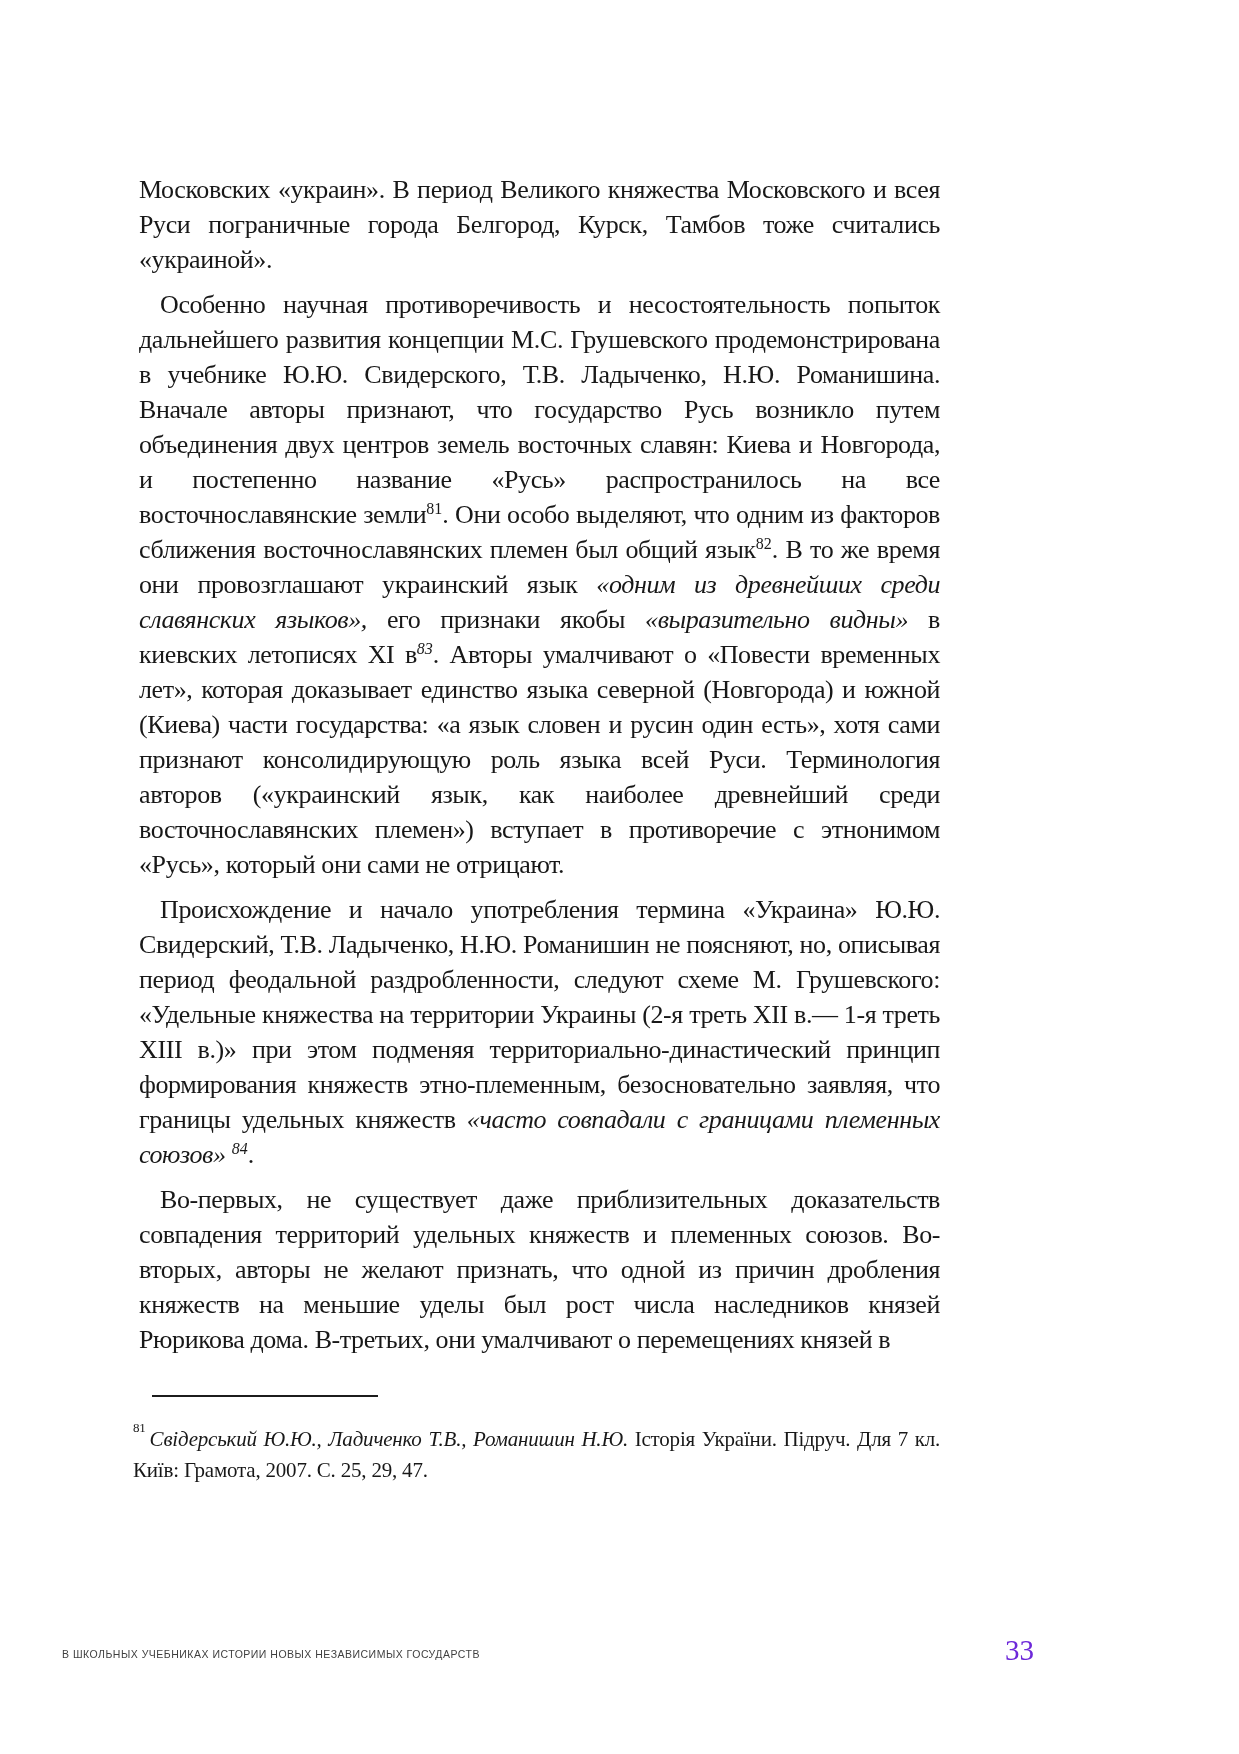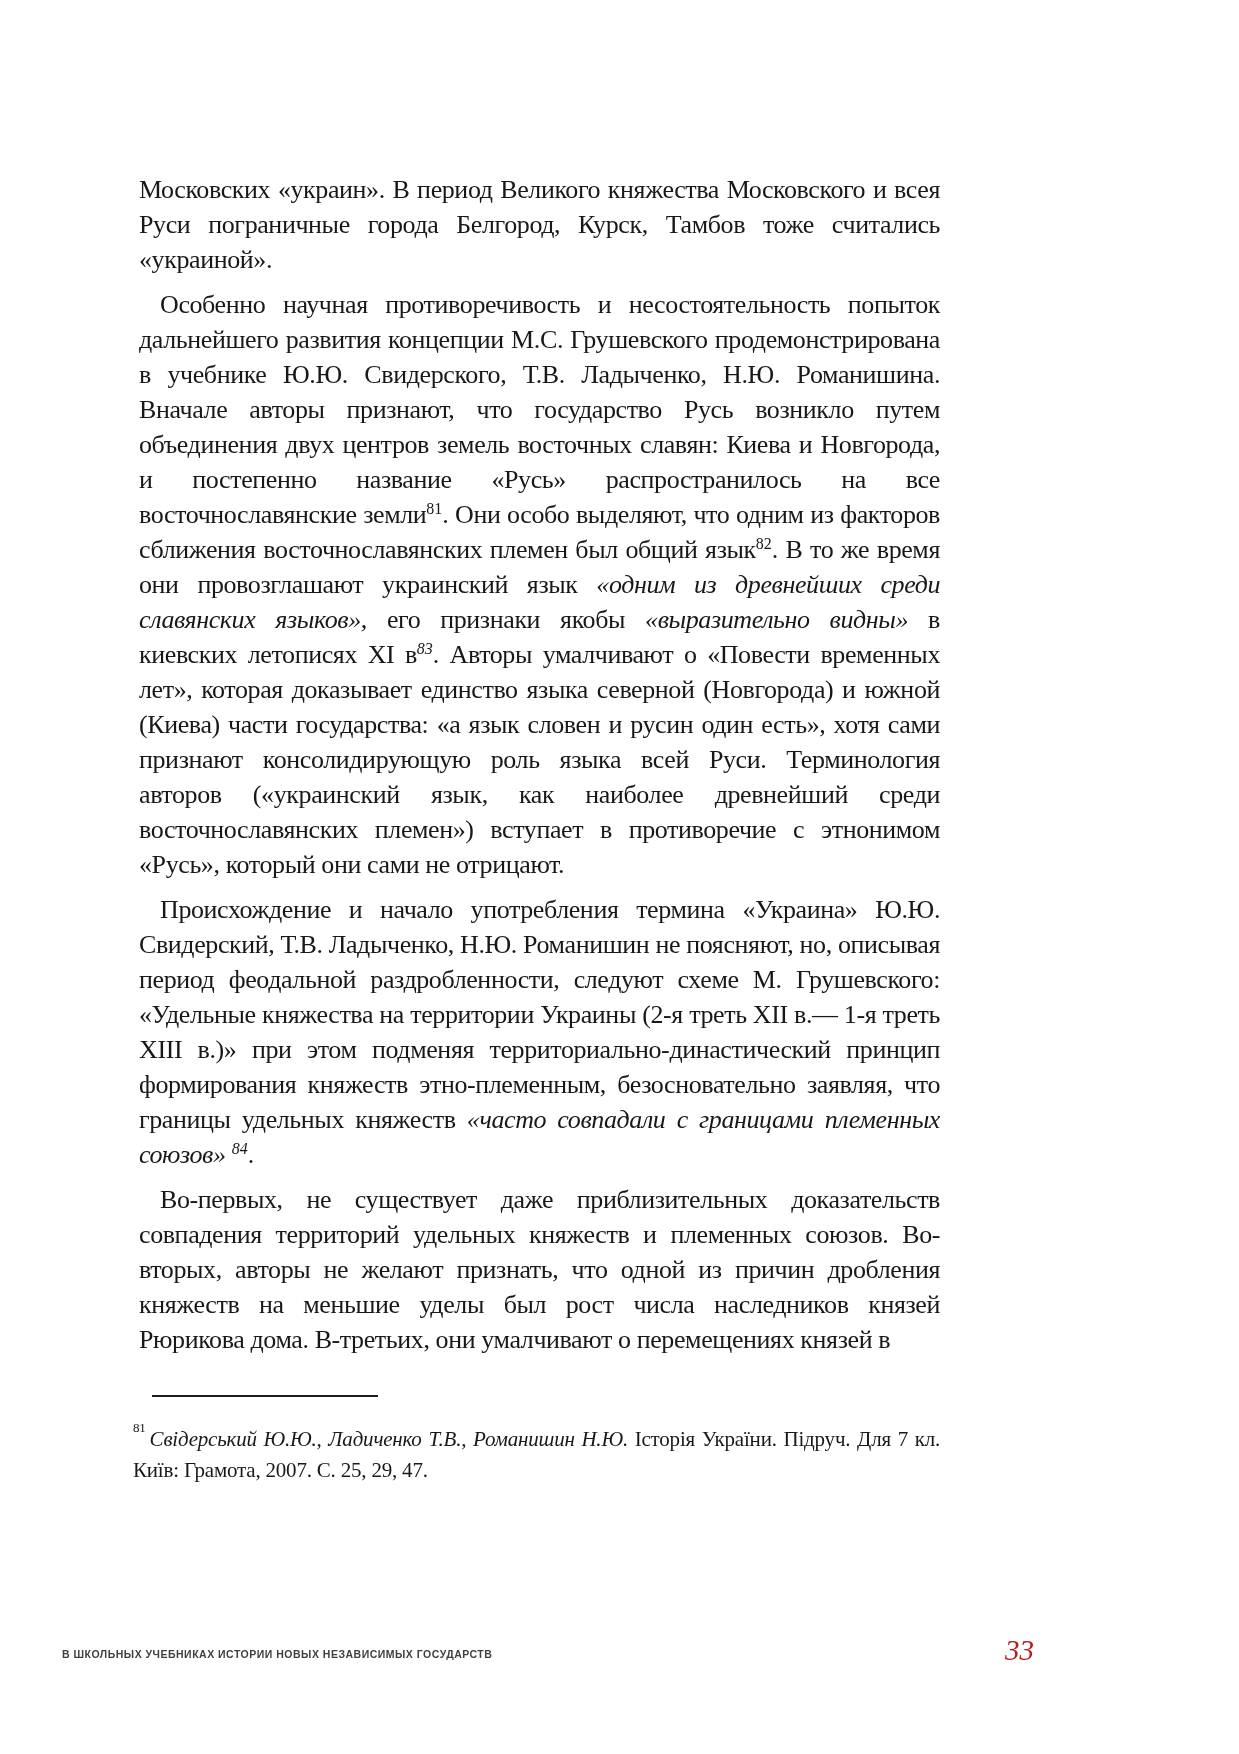--- a/index.html
+++ b/index.html
@@ -48,32 +48,31 @@
   .fn-marker {
     font-size: 13px; line-height: 0;
     position: relative; top: -6px;
     margin-right: 4px;
   }
 
   .running-footer {
     position: absolute;
     left: 62px; top: 1648px;
     font-family: "Liberation Sans", "DejaVu Sans", sans-serif;
-    font-size: 10.5px; font-weight: bold;
+    font-size: 10.5px; font-weight: normal;
     letter-spacing: 0.5px;
     color: #3f3f3f;
     text-transform: uppercase;
     white-space: nowrap;
   }
   .page-number {
     position: absolute;
     left: 1005px; top: 1634px;
     font-size: 29px;
-    color: #b91c1c;
-    font-style: italic;
+    color: #6d28d9;
   }
 </style>
 </head>
 <body>
 
 <div class="page">
   <main class="body-text">
       <p class="">Московских «украин». В период Великого княжества Московского и всея Руси пограничные города Белгород, Курск, Тамбов тоже считались «украиной».</p>
       <p class="indent">Особенно научная противоречивость и несостоятельность попыток дальнейшего развития концепции М.С. Грушевского продемонстрирована в учебнике Ю.Ю. Свидерского, Т.В. Ладыченко, Н.Ю. Романишина. Вначале авторы признают, что государство Русь возникло путем объединения двух центров земель восточных славян: Киева и Новгорода, и постепенно название «Русь» распространилось на все восточнославянские земли<sup class="sup ">81</sup>. Они особо выделяют, что одним из факторов сближения восточнославянских племен был общий язык<sup class="sup ">82</sup>. В то же время они провозглашают украинский язык <em class="it">«одним из древнейших среди славянских языков»,</em> его признаки якобы <em class="it">«выразительно видны»</em> в киевских летописях XI в<sup class="sup it">83</sup>. Авторы умалчивают о «Повести временных лет», которая доказывает единство языка северной (Новгорода) и южной (Киева) части государства: «а язык словен и русин один есть», хотя сами признают консолидирующую роль языка всей Руси. Терминология авторов («украинский язык, как наиболее древнейший среди восточнославянских племен») вступает в противоречие с этнонимом «Русь», который они сами не отрицают.</p>
       <p class="indent">Происхождение и начало употребления термина «Украина» Ю.Ю. Свидерский, Т.В. Ладыченко, Н.Ю. Романишин не поясняют, но, описывая период феодальной раздробленности, следуют схеме М. Грушевского: «Удельные княжества на территории Украины (2-я треть XII в.— 1-я треть XIII в.)» при этом подменяя территориально-династический принцип формирования княжеств этно-племенным, безосновательно заявляя, что границы удельных княжеств <em class="it">«часто совпадали с границами племенных союзов»</em> <sup class="sup it">84</sup>.</p>

